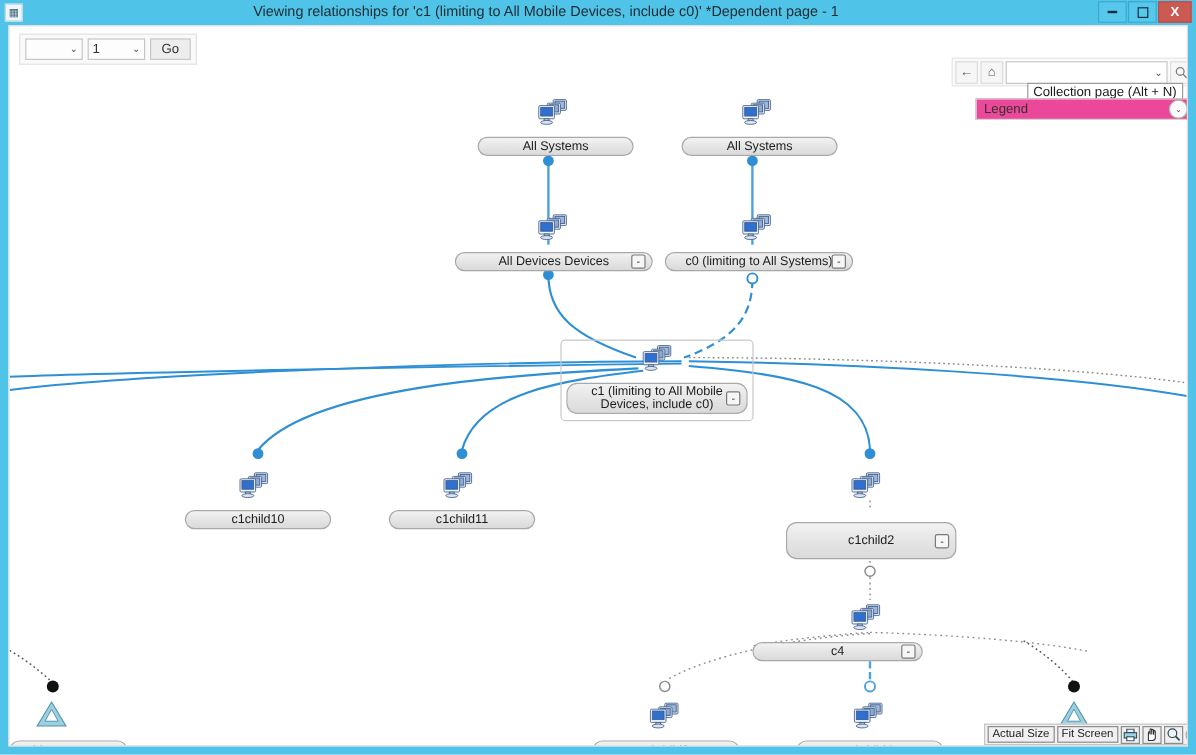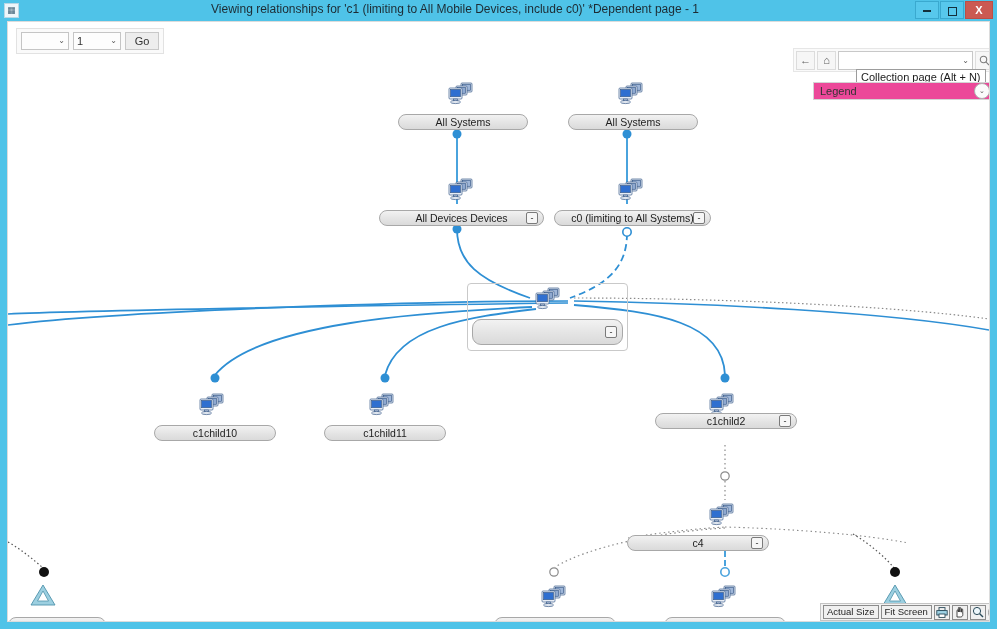--- a/index.html
+++ b/index.html
@@ -388,20 +388,21 @@
               <rect x="17.5" y="3.3" width="8" height="6" fill="#9fb6d8"></rect>
               <rect x="11" y="5" width="11" height="9" rx="1" fill="#e6ecf6"></rect>
               <rect x="12.5" y="6.3" width="8" height="6" fill="#8fa9d0"></rect>
               <rect x="4" y="7" width="13" height="11" rx="1" fill="#f2f5fa"></rect>
               <rect x="5.6" y="8.5" width="9.8" height="7.2" fill="#2f6fd0"></rect>
               <rect x="8.5" y="18" width="4" height="2" fill="#c9d3e3"></rect>
               <ellipse cx="10.5" cy="21" rx="5" ry="1.6" fill="#dfe5ee"></ellipse>
             </g>
           </svg></div>
         <div class="node-label" style="left: 464px; top: 297px; width: 151px; height: 26px;">
+          <span style="padding: 0px 16px; display: block;">c1 (limiting to All Mobile Devices, include c0)</span>
           <div class="collapse-btn">-</div>
         </div>
         <div class="node-icon" style="left: 188px; top: 370px;"><svg width="30" height="26" viewBox="0 0 30 26">
             <g stroke="#3b5c8a" stroke-width="0.7">
               <rect x="16" y="2" width="11" height="9" rx="1" fill="#dfe7f2"></rect>
               <rect x="17.5" y="3.3" width="8" height="6" fill="#9fb6d8"></rect>
               <rect x="11" y="5" width="11" height="9" rx="1" fill="#e6ecf6"></rect>
               <rect x="12.5" y="6.3" width="8" height="6" fill="#8fa9d0"></rect>
               <rect x="4" y="7" width="13" height="11" rx="1" fill="#f2f5fa"></rect>
               <rect x="5.6" y="8.5" width="9.8" height="7.2" fill="#2f6fd0"></rect>
@@ -432,21 +433,21 @@
               <rect x="16" y="2" width="11" height="9" rx="1" fill="#dfe7f2"></rect>
               <rect x="17.5" y="3.3" width="8" height="6" fill="#9fb6d8"></rect>
               <rect x="11" y="5" width="11" height="9" rx="1" fill="#e6ecf6"></rect>
               <rect x="12.5" y="6.3" width="8" height="6" fill="#8fa9d0"></rect>
               <rect x="4" y="7" width="13" height="11" rx="1" fill="#f2f5fa"></rect>
               <rect x="5.6" y="8.5" width="9.8" height="7.2" fill="#2f6fd0"></rect>
               <rect x="8.5" y="18" width="4" height="2" fill="#c9d3e3"></rect>
               <ellipse cx="10.5" cy="21" rx="5" ry="1.6" fill="#dfe5ee"></ellipse>
             </g>
           </svg></div>
-        <div class="node-label" style="left: 647px; top: 391px; width: 142px; height: 16px;">
+        <div class="node-label" style="left: 647px; top: 413px; width: 142px; height: 31px;">
           <span style="padding: 0px 16px; display: block;">c1child2</span>
           <div class="collapse-btn">-</div>
         </div>
         <div class="node-icon" style="left: 698px; top: 480px;"><svg width="30" height="26" viewBox="0 0 30 26">
             <g stroke="#3b5c8a" stroke-width="0.7">
               <rect x="16" y="2" width="11" height="9" rx="1" fill="#dfe7f2"></rect>
               <rect x="17.5" y="3.3" width="8" height="6" fill="#9fb6d8"></rect>
               <rect x="11" y="5" width="11" height="9" rx="1" fill="#e6ecf6"></rect>
               <rect x="12.5" y="6.3" width="8" height="6" fill="#8fa9d0"></rect>
               <rect x="4" y="7" width="13" height="11" rx="1" fill="#f2f5fa"></rect>

